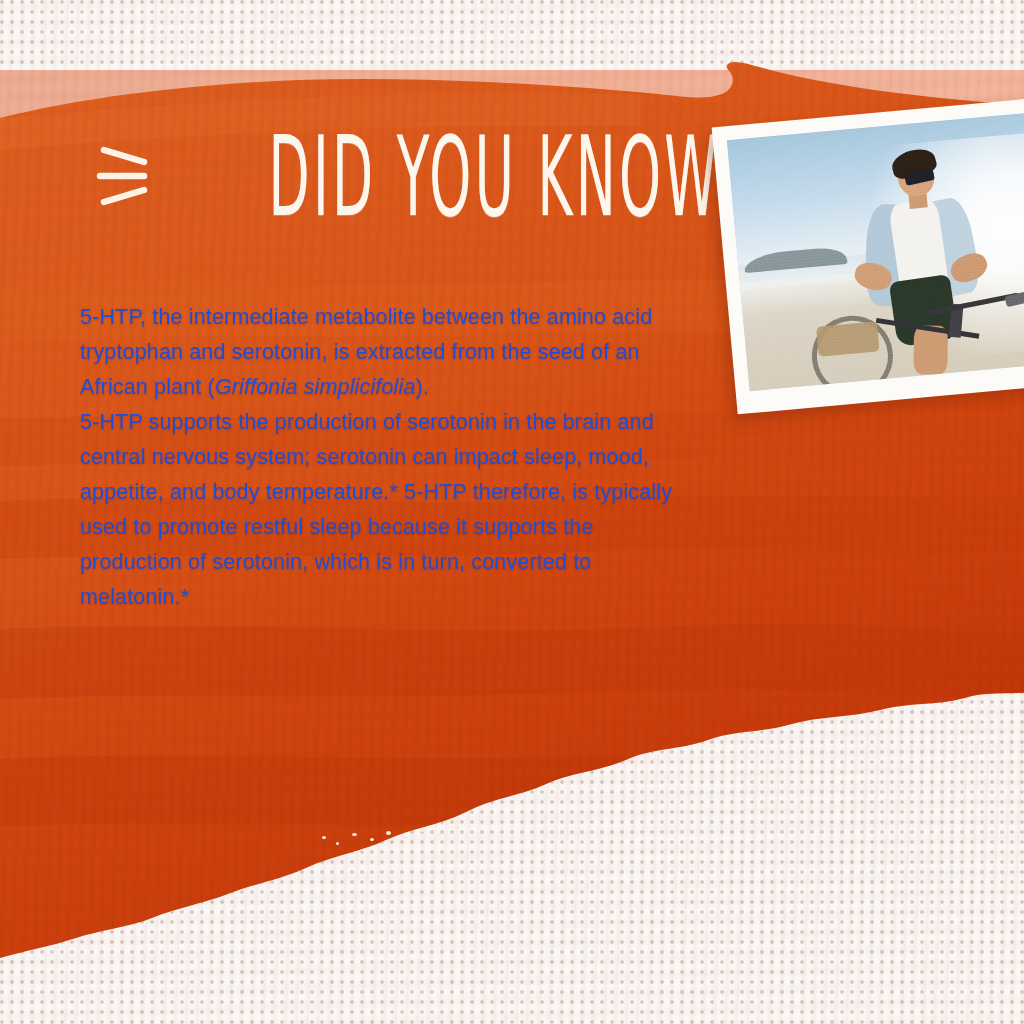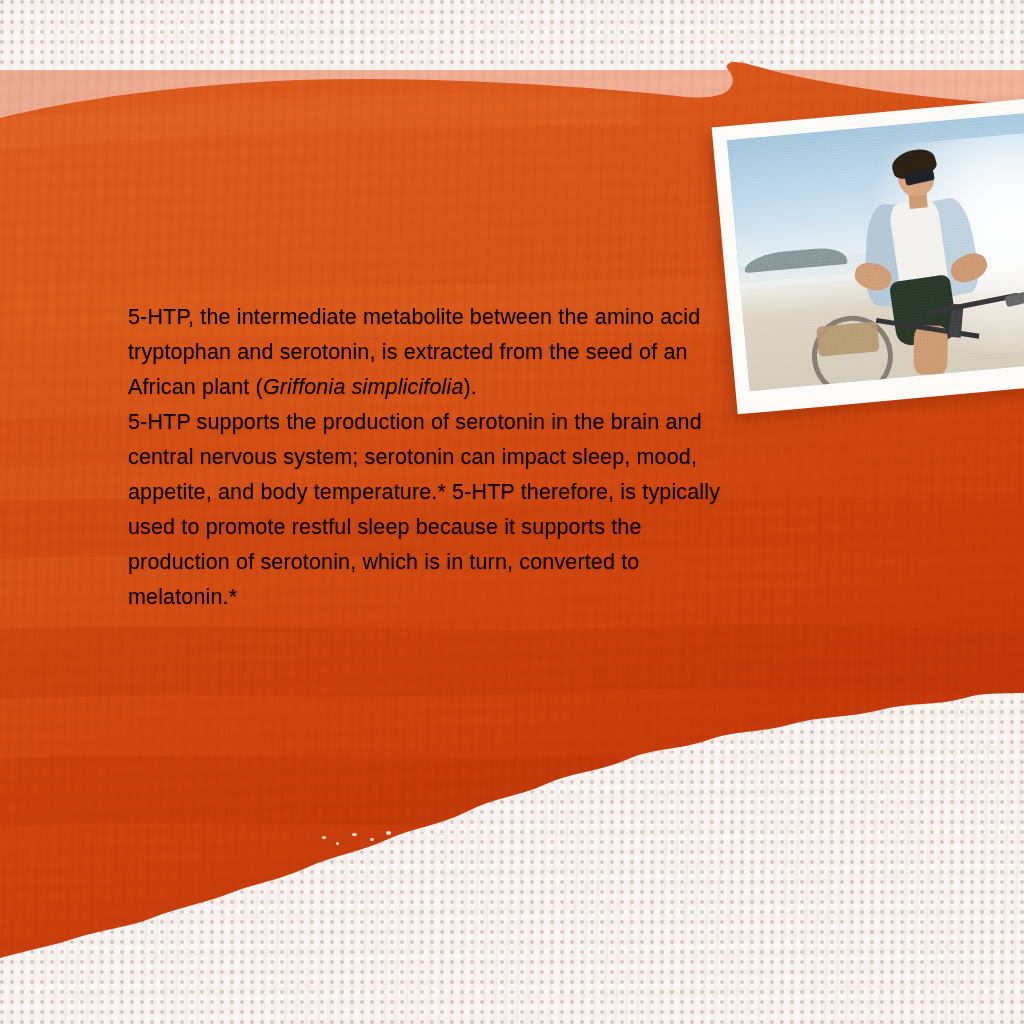--- a/index.html
+++ b/index.html
@@ -56,26 +56,25 @@
     letter-spacing:5px;
     transform:scaleX(.66) scaleY(1.22);
     transform-origin:center center;
     white-space:nowrap;
     text-shadow:0 1px 0 rgba(255,255,255,.25);
   }
 
   
   .copy{
     position:absolute;left:80px;top:300px;width:612px;
-    color:#000000;
+    color:#1d4ed8;
     font-family:"Liberation Sans","DejaVu Sans",sans-serif;
     font-size:21.5px;line-height:35px;
     letter-spacing:.15px;
     text-shadow:0 1px 2px rgba(120,30,0,.28);
-    margin-left:48px;
   }
   .copy p{margin:0;}
   .copy em{font-style:italic;}
 
   
   .polaroid{
     position:absolute;left:724px;top:112px;
     width:330px;height:288px;
     background:#fdfbf8;
     padding:14px 14px 22px 14px;
@@ -225,20 +224,33 @@
     <i style="left:336px;top:842px;width:3px;height:3px;"></i>
     <i style="left:352px;top:833px;width:5px;height:3px;"></i>
     <i style="left:370px;top:838px;width:4px;height:3px;"></i>
     <i style="left:386px;top:831px;width:5px;height:4px;"></i>
     <i style="left:404px;top:836px;width:4px;height:3px;"></i>
     <i style="left:420px;top:829px;width:5px;height:3px;"></i>
     <i style="left:438px;top:833px;width:4px;height:3px;"></i>
     <i style="left:455px;top:826px;width:4px;height:3px;"></i>
   </div>
 
+  <div class="heading-row">
+    <svg class="burst" viewBox="0 0 56 74">
+      <line x1="8" y1="10" x2="48" y2="22"></line>
+      <line x1="4" y1="36" x2="48" y2="36"></line>
+      <line x1="8" y1="62" x2="48" y2="50"></line>
+    </svg>
+    <div class="heading-text">DID YOU KNOW</div>
+    <svg class="burst" viewBox="0 0 56 74">
+      <line x1="48" y1="10" x2="8" y2="22"></line>
+      <line x1="52" y1="36" x2="8" y2="36"></line>
+      <line x1="48" y1="62" x2="8" y2="50"></line>
+    </svg>
+  </div>
 
   <div class="copy">
     <p><span>5-HTP, the intermediate metabolite between the amino acid tryptophan and serotonin, is extracted from the seed of an African plant (</span><em>Griffonia simplicifolia</em><span>).</span></p>
     <p>5-HTP supports the production of serotonin in the brain and central nervous system; serotonin can impact sleep, mood, appetite, and body temperature.* 5-HTP therefore, is typically used to promote restful sleep because it supports the production of serotonin, which is in turn, converted to melatonin.*</p>
   </div>
 
   <div class="polaroid">
     <div class="photo">
       <div class="ph-sky"></div>
       <div class="ph-sea"></div>

